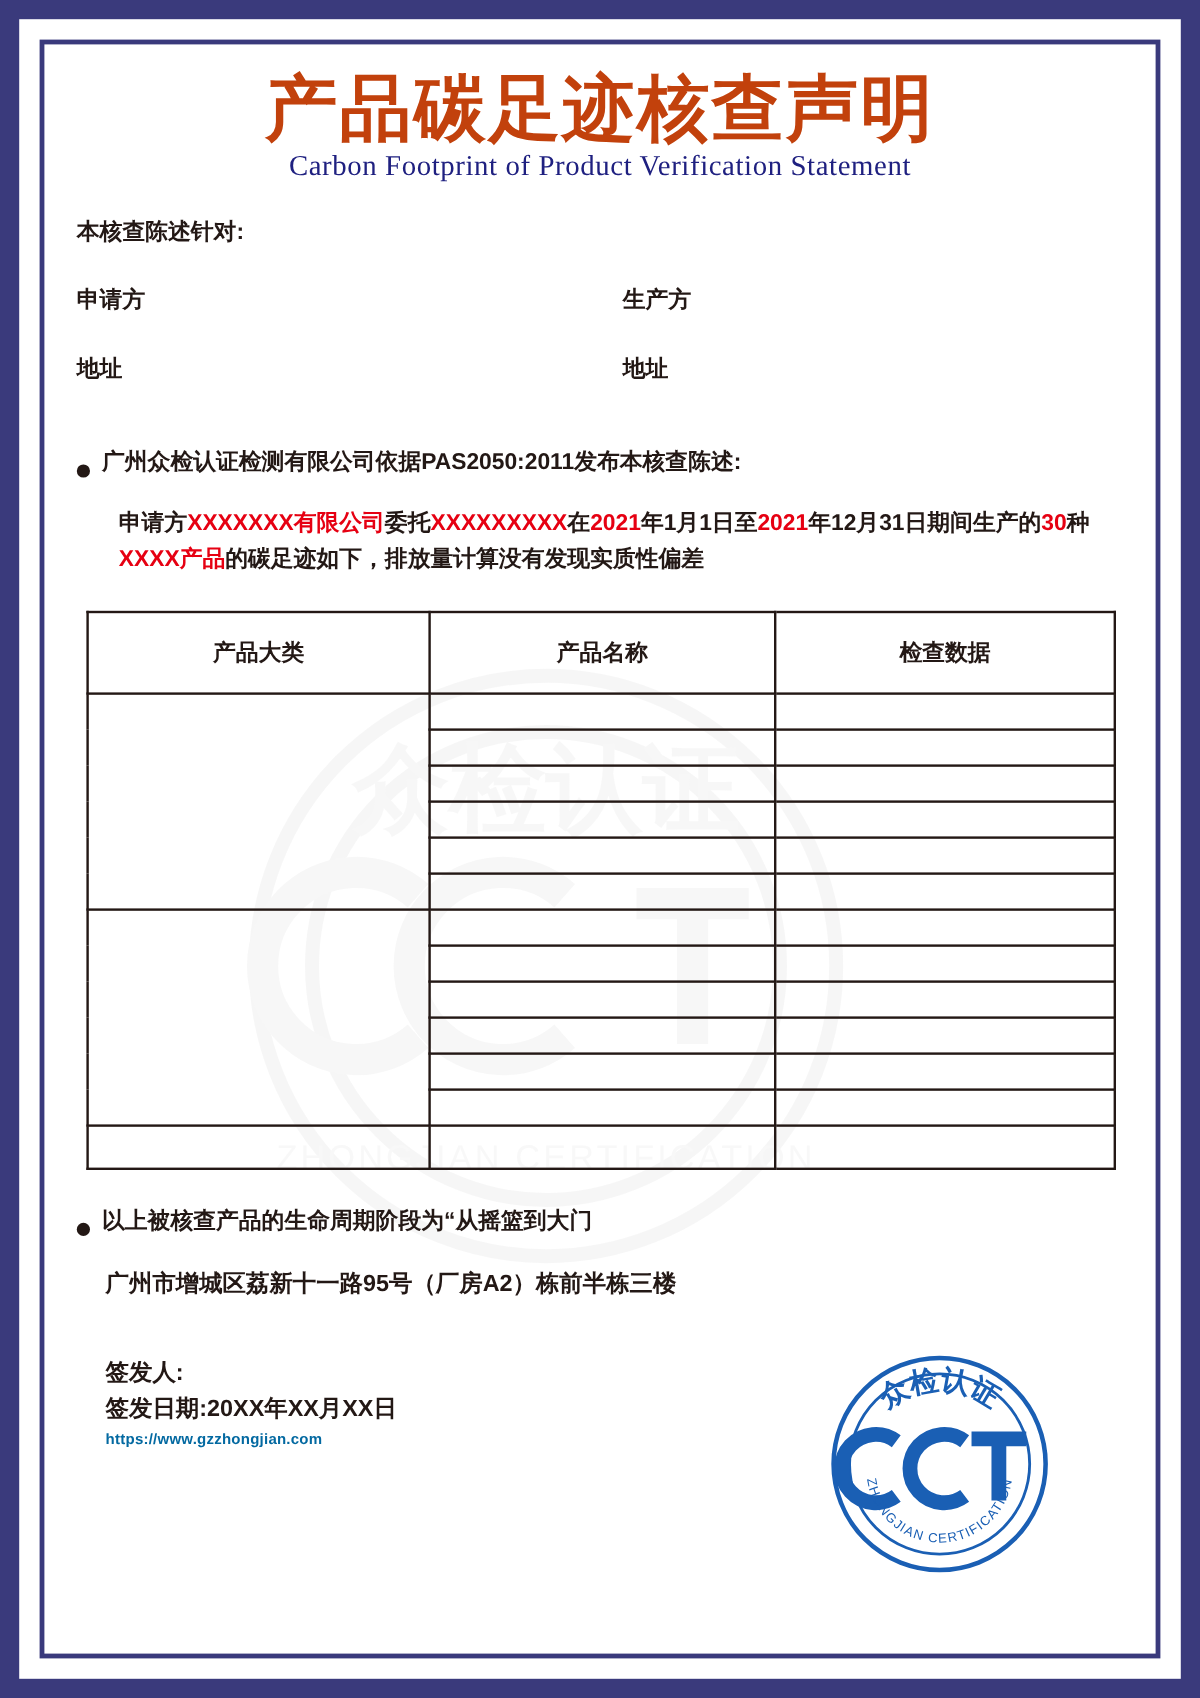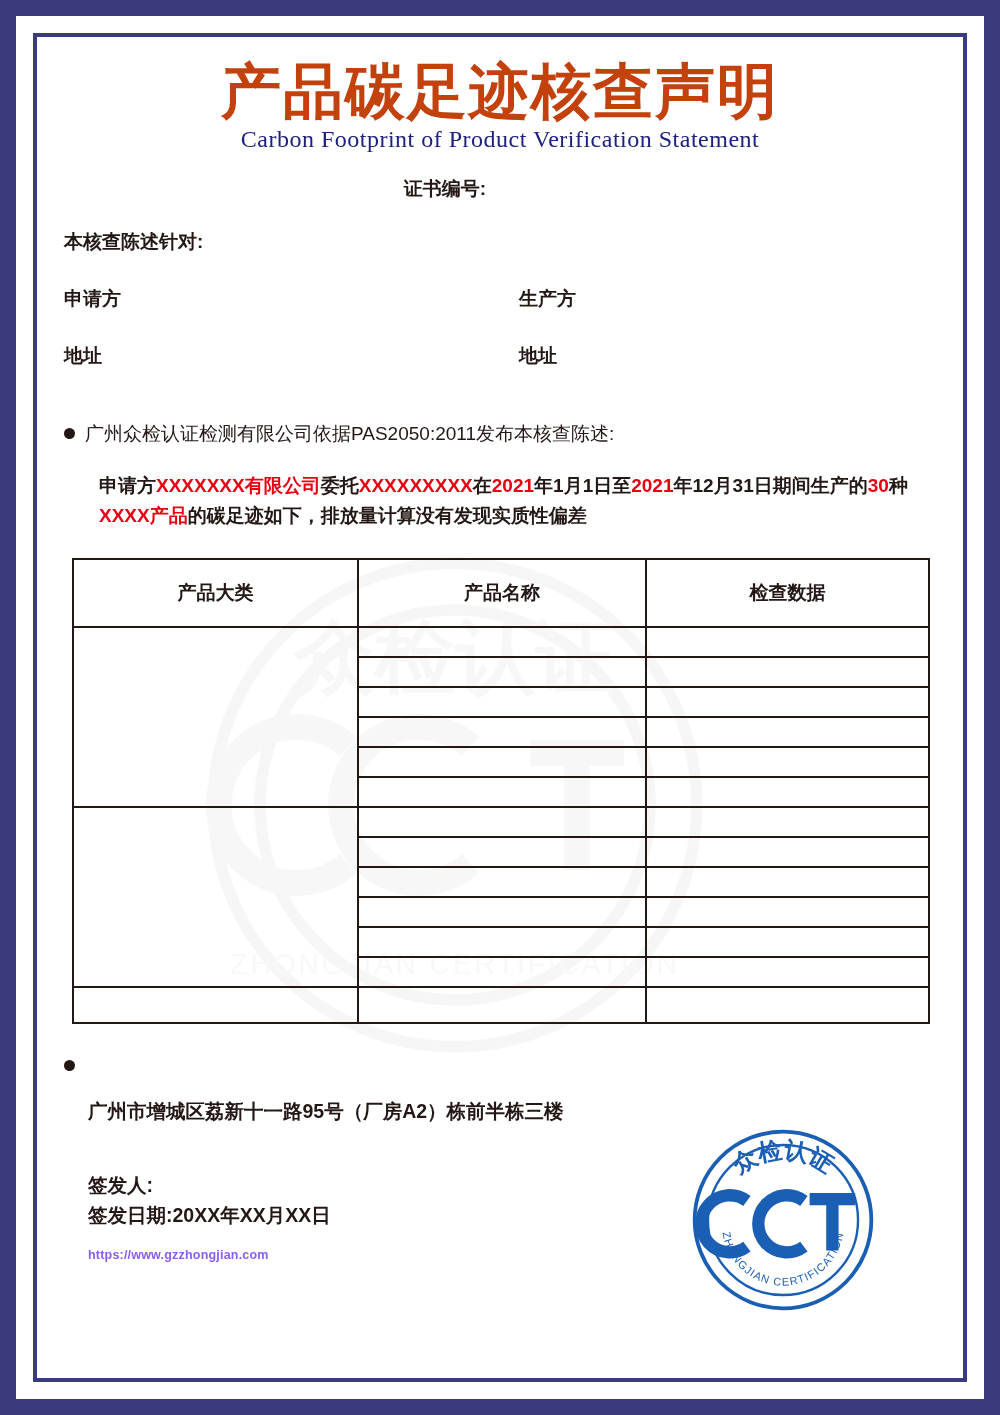--- a/index.html
+++ b/index.html
@@ -79,22 +79,22 @@
     display:flex;
     padding-left:14px;
   }
   .two-col .col-a { width:455px; }
   .mt-parties { margin-top:31px; }
   .mt-addr { margin-top:31px;align-items:center; }
 
   
   .bullet-block { margin-top:52px; padding-left:14px; }
   .bullet-head {
-    font-size:19px; font-weight:normal; color:#231815;
-    display:flex; align-items:flex-start;margin-top:29px;
+    font-size:19px; font-weight:bold; color:#231815;
+    display:flex; align-items:flex-end;margin-top:29px;
   }
   .dot {
     display:inline-block;
     width:11px; height:11px;
     border-radius:50%;
     background:#231815;
     margin-right:10px;
     margin-top:7px;
     flex:none;
   }
@@ -150,23 +150,23 @@
     margin-top:44px;
     margin-left:38px;
     font-size:19.5px;
     font-weight:bold;
     color:#231815;
     line-height:1.5;
   }
   .url-line {
     font-size:12.5px;
     font-weight:bold;
-    color:#8b5cf6;
+    color:#0369a1;
     letter-spacing:0.2px;
-    margin-top:16px;
+    margin-top:1px;
   }
 
   
   .seal {
     position:absolute;
     left:688px; top:1125px;
     width:190px; height:190px;
   }
 </style>
 </head>
@@ -193,21 +193,20 @@
     <text x="200" y="330" text-anchor="middle" fill="#f3f3f3" font-size="22" font-family="Liberation Sans, sans-serif" letter-spacing="2">ZHONGJIAN CERTIFICATION</text>
   </svg>
 
   <div class="content">
 
     <div class="title-zone">
       <div class="title-cn">产品碳足迹核查声明</div>
       <div class="title-en">Carbon Footprint of Product Verification Statement</div>
     </div>
 
-    <div class="cert-no">证书编号:</div>
 
     <div class="field-line row-aimed">本核查陈述针对:</div>
 
     <div class="two-col mt-parties">
       <div class="col-a field-line">申请方</div>
       <div class="field-line">生产方</div>
     </div>
 
     <div class="two-col mt-addr">
       <div class="col-a field-line">地址</div>
@@ -292,20 +291,21 @@
               <td class="last-cell"></td>
               <td class="last-cell"></td>
             </tr>
           </tbody>
       </table>
     </div>
 
     <div class="bullet-block2">
       <div class="bullet-head">
         <span class="dot"></span>
+        <span>以上被核查产品的生命周期阶段为“从摇篮到大门</span>
       </div>
     </div>
 
     <div class="org-block">
       <div>广州市增城区荔新十一路95号（厂房A2）栋前半栋三楼</div>
     </div>
 
     <div class="sign-block">
       <div>签发人:</div>
       <div>签发日期:20XX年XX月XX日</div>

